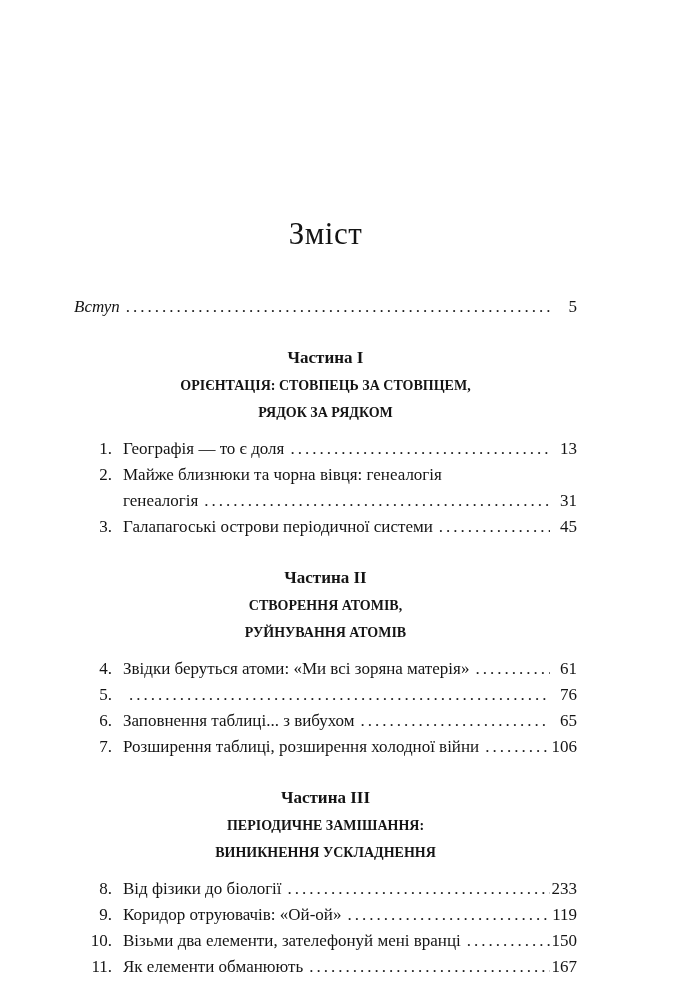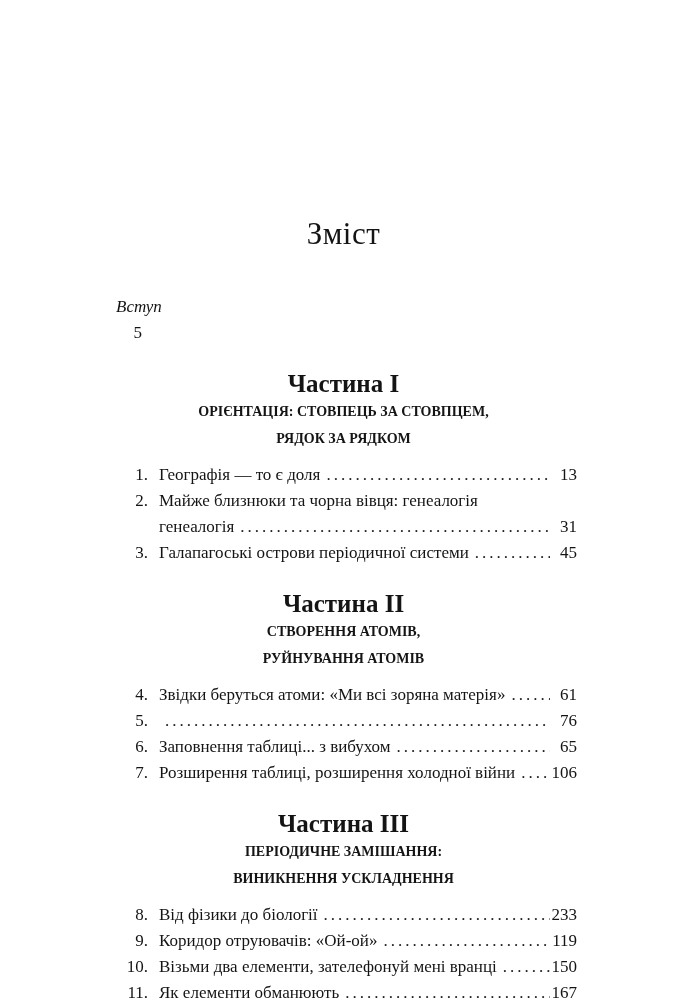--- a/index.html
+++ b/index.html
@@ -7,54 +7,54 @@
   body {
     width: 695px;
     height: 1000px;
     overflow: hidden;
     font-family: "Liberation Serif", "DejaVu Serif", serif;
     color: #141414;
   }
   .page {
     width: 695px;
     height: 1000px;
-    padding: 216px 118px 0 110px;
+    padding: 216px 118px 0 74px;
   }
   .title {
     font-size: 31px;
     font-weight: normal;
     text-align: center;
     letter-spacing: 0.5px;
     margin-bottom: 42px;
   }
   .row {
     display: flex;
     align-items: baseline;
     font-size: 17px;
     line-height: 26px;
   }
-  .intro-row { margin-bottom: 4px; flex-direction: column; }
+  .intro-row { margin-bottom: 4px; }
   .intro-label { font-style: italic; }
   .leader {
     flex: 1 1 0;
     min-width: 0;
     overflow: hidden;
     white-space: nowrap;
     letter-spacing: 3px;
     margin: 0 1px 0 6px;
     color: #1d1d1d;
   }
   .pagenum {
     min-width: 26px;
     text-align: right;
     white-space: nowrap;
   }
   .part { margin-top: 25px; }
   .part-heading {
-    font-size: 25px;
+    font-size: 17px;
     font-weight: bold;
     text-align: center;
     line-height: 26px;
     margin-bottom: 1px;
   }
   .part-subtitle {
     font-size: 14px;
     font-weight: bold;
     text-align: center;
     line-height: 27px;

